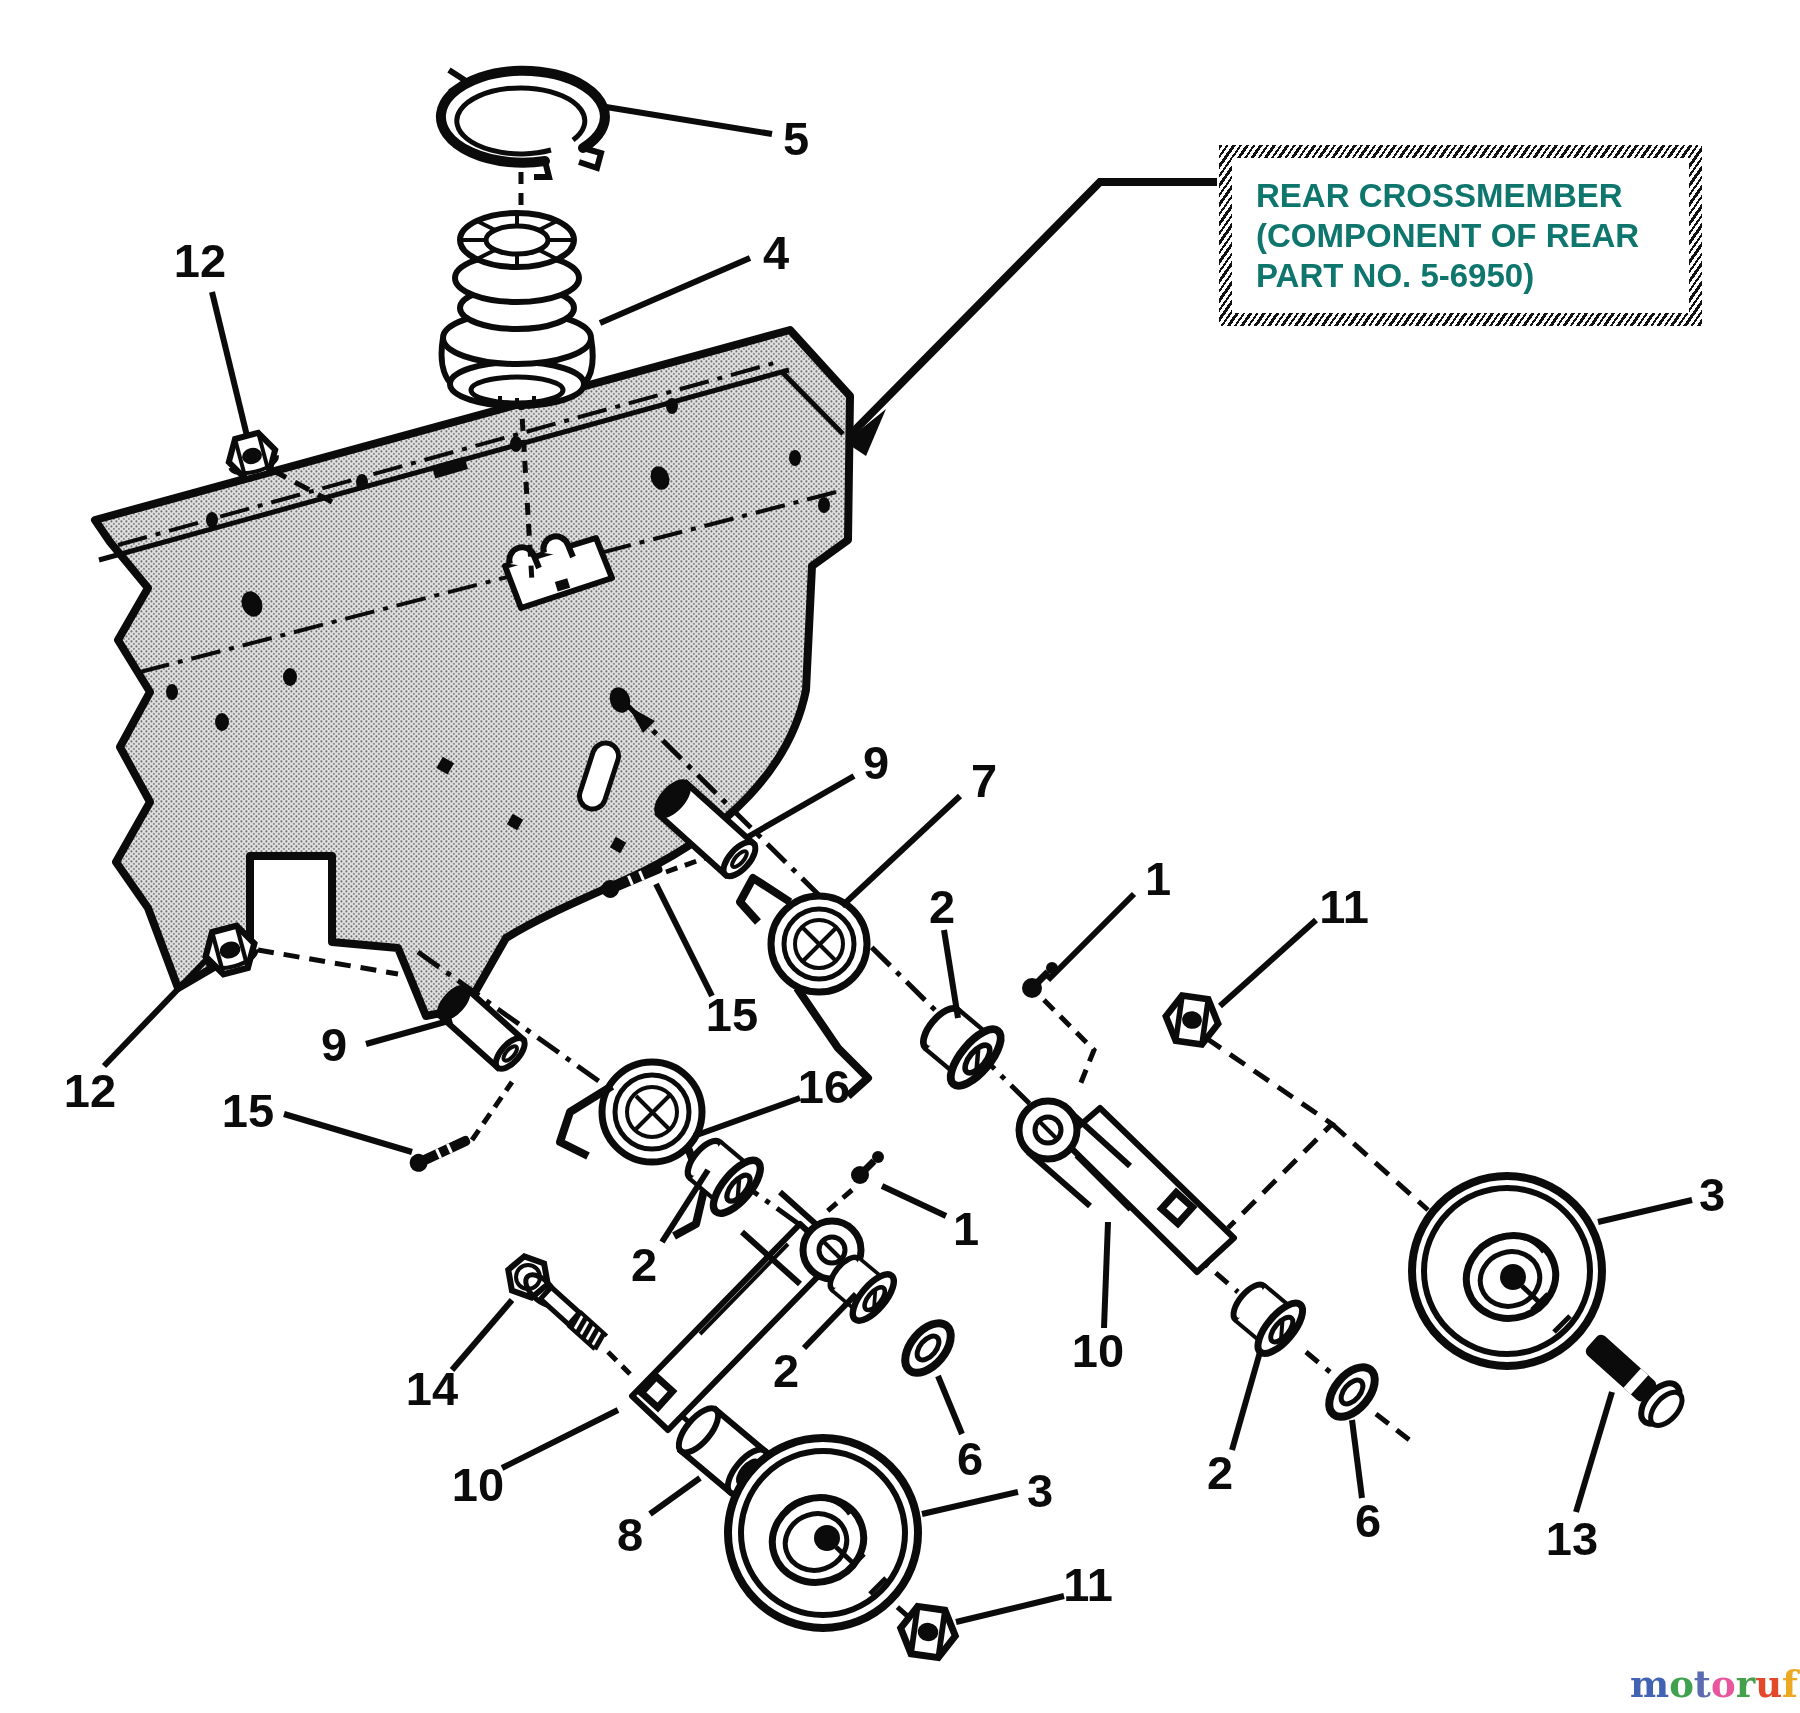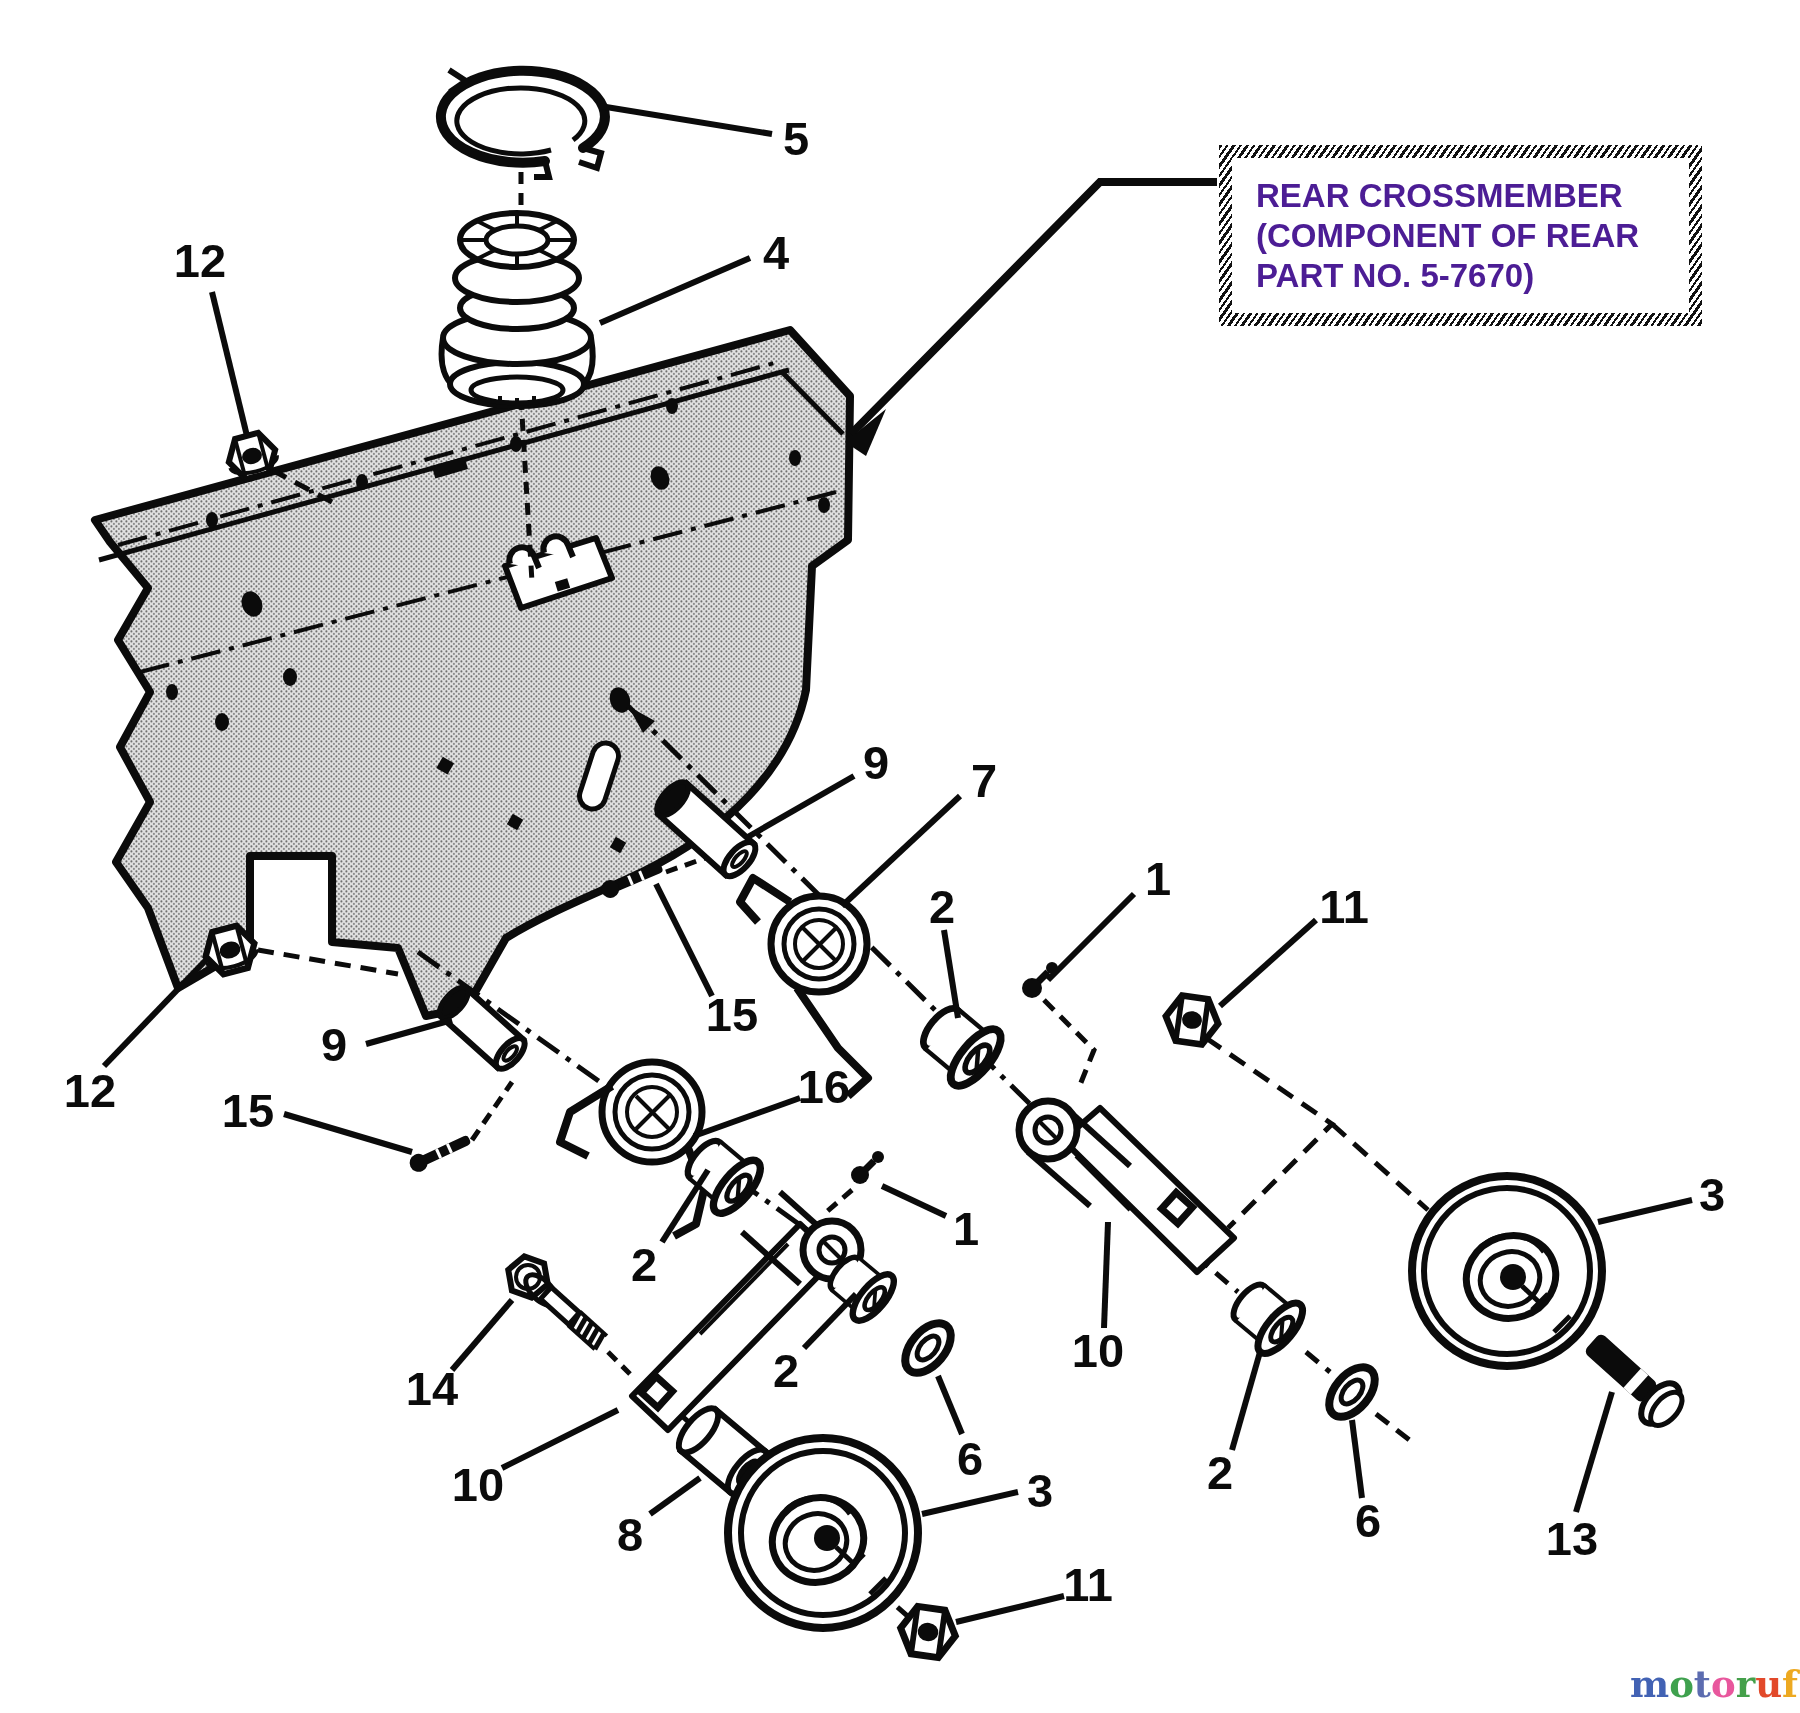--- a/index.html
+++ b/index.html
@@ -4,21 +4,21 @@
 <style>
   html,body{margin:0;padding:0;background:#fff;}
   .stage{position:relative;width:1800px;height:1713px;background:#ffffff;overflow:hidden;
          font-family:"Liberation Sans",sans-serif;}
   svg{position:absolute;left:0;top:0;}
   .callout-box{position:absolute;left:1219px;top:145px;width:483px;height:181px;
     box-sizing:border-box;padding:13px;
     background:repeating-linear-gradient(125deg,#111 0 3px,#fff 3px 6px,#111 6px 8px,#fff 8px 11px);}
   .callout-box-inner{width:100%;height:100%;background:#fff;box-sizing:border-box;
     display:flex;flex-direction:column;justify-content:center;padding-left:24px;}
-  .callout-box-inner div{font-weight:bold;font-size:33px;line-height:40px;color:#4c1d95;
+  .callout-box-inner div{font-weight:bold;font-size:33px;line-height:40px;color:#0f766e;
     letter-spacing:0px;white-space:nowrap;}
   .watermark{position:absolute;left:1630px;top:1662px;font-family:"DejaVu Serif",serif;
     font-weight:bold;font-size:37px;white-space:nowrap;}
   .watermark .suffix{font-size:24px;font-weight:bold;}
   text.callout-label{font-family:"Liberation Sans",sans-serif;font-weight:bold;font-size:47px;fill:#0b0b0b;}
 </style>
 </head>
 <body>
 
 <div class="stage">
@@ -399,19 +399,19 @@
         <text x="1572" y="1555" text-anchor="middle" class="callout-label">13</text>
         <line x1="1064" y1="1596" x2="956" y2="1622" stroke="#0b0b0b" stroke-width="6"></line>
         <text x="1088" y="1601" text-anchor="middle" class="callout-label">11</text>
       </g>
 </svg>
 
 <div class="callout-box">
   <div class="callout-box-inner">
     <div>REAR CROSSMEMBER</div>
     <div>(COMPONENT OF REAR</div>
-    <div>PART NO. 5-7670)</div>
+    <div>PART NO. 5-6950)</div>
   </div>
 </div>
 
 <div class="watermark" id="watermark"><span style="color: rgb(66, 98, 180);">m</span><span style="color: rgb(63, 161, 78);">o</span><span style="color: rgb(92, 108, 176);">t</span><span style="color: rgb(232, 87, 157);">o</span><span style="color: rgb(68, 160, 74);">r</span><span style="color: rgb(226, 73, 42);">u</span><span style="color: rgb(237, 169, 33);">f</span><span class="suffix" style="color: rgb(154, 154, 154);">.de</span></div>
 
 </div>
 
 </body></html>

